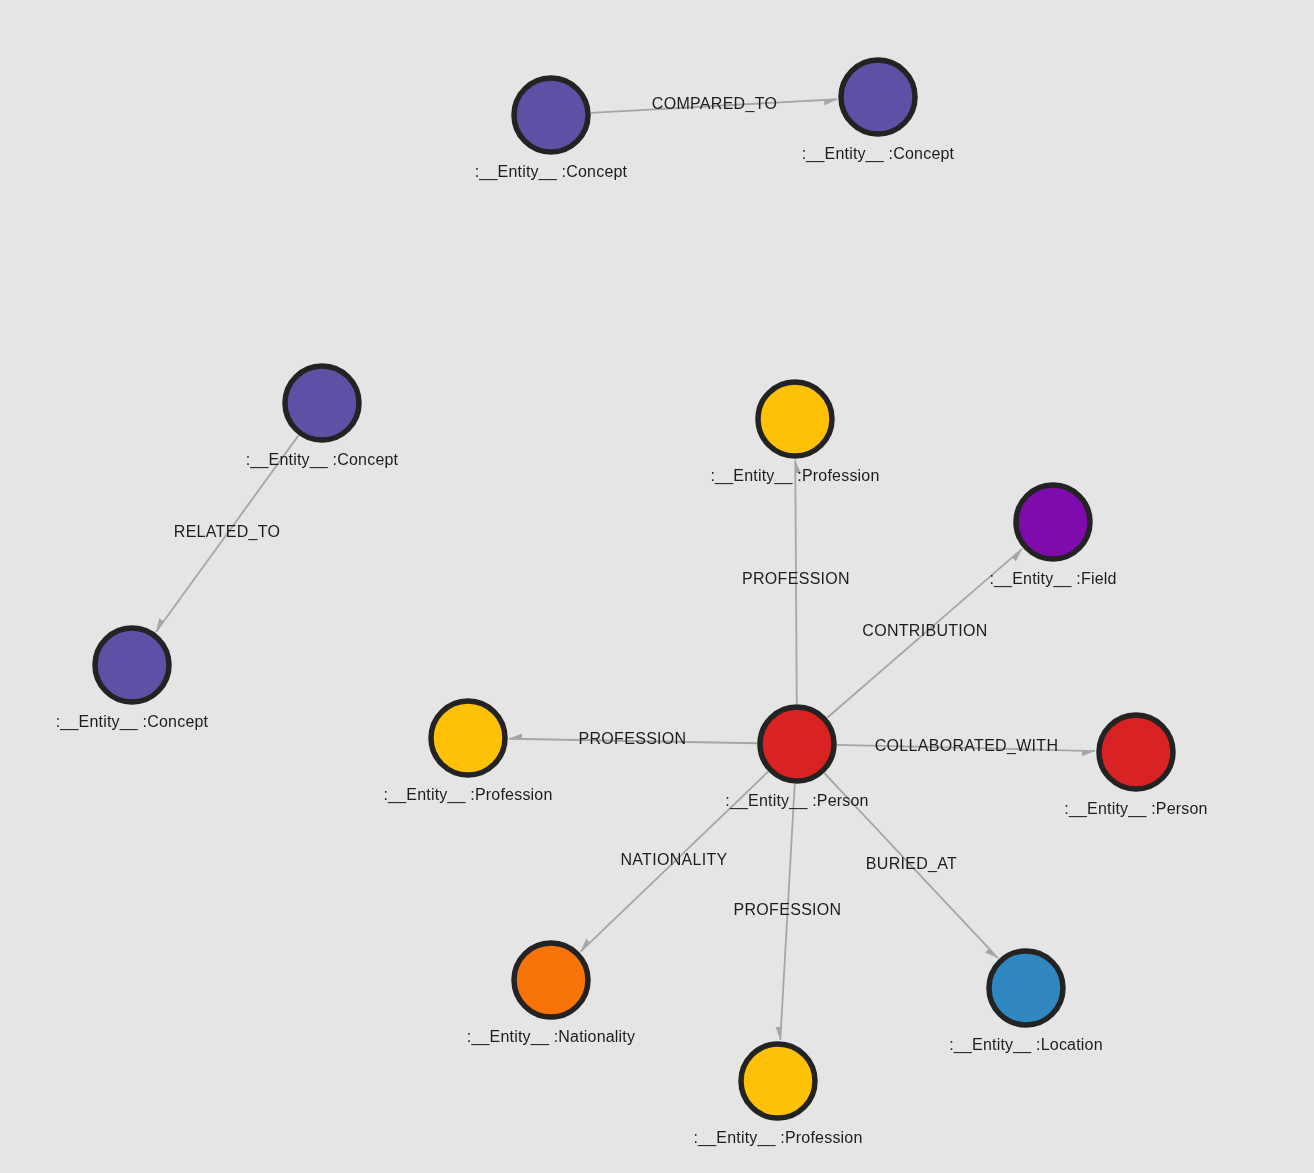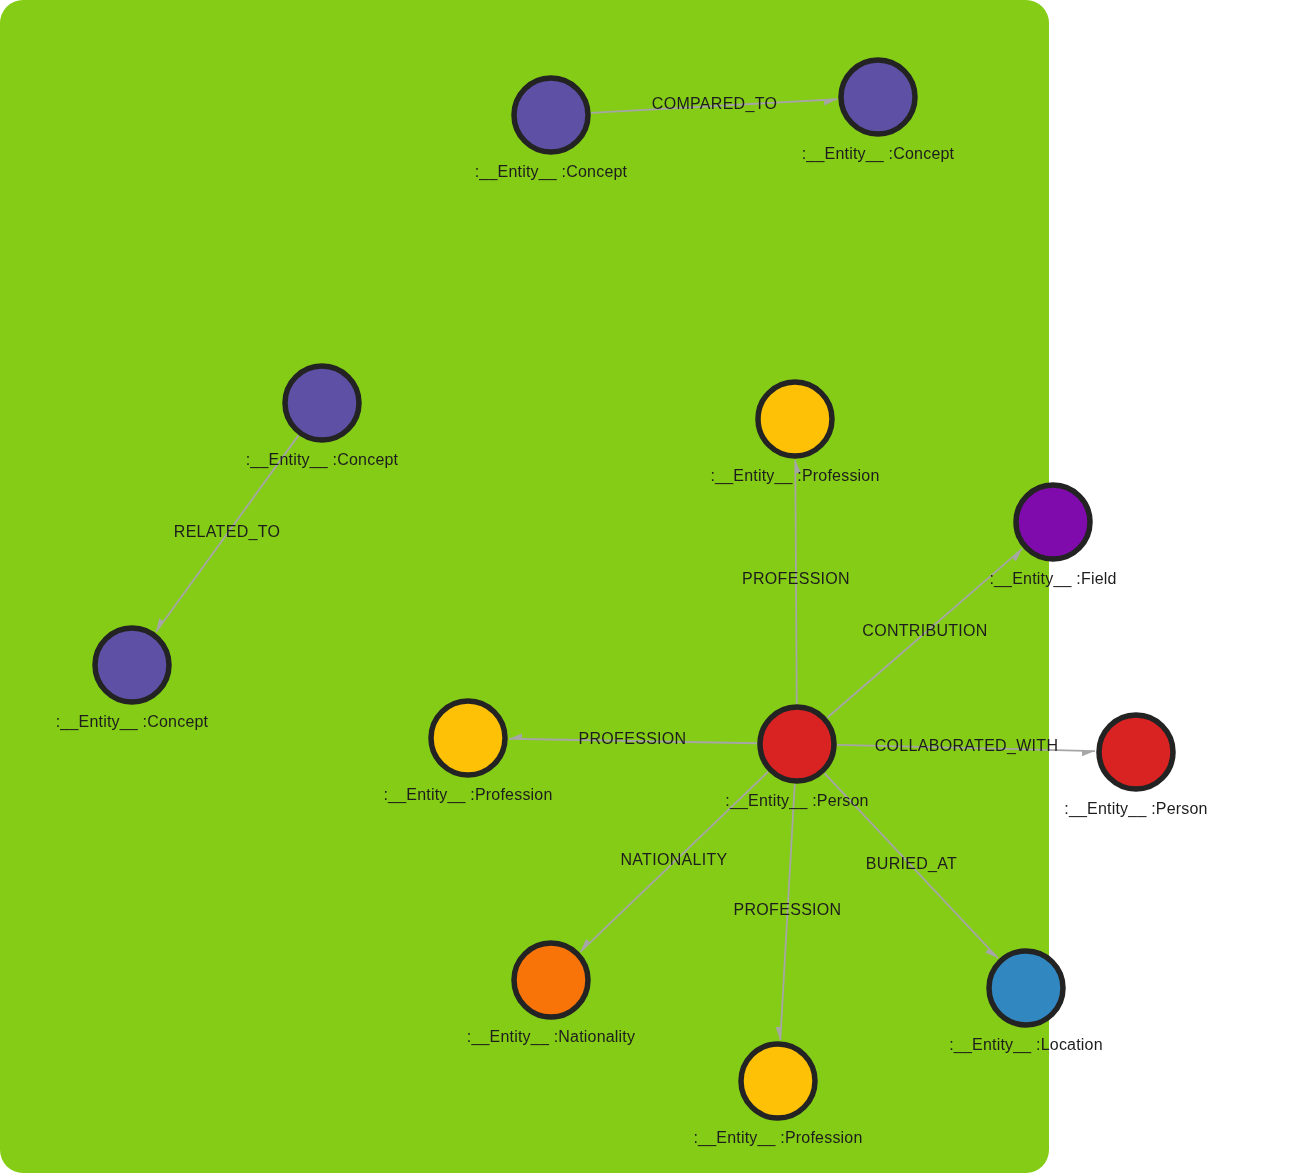--- a/index.html
+++ b/index.html
@@ -6,24 +6,23 @@
     margin: 0;
     padding: 0;
     width: 1314px;
     height: 1173px;
     background: #ffffff;
     overflow: hidden;
     font-family: "Liberation Sans", "DejaVu Sans", sans-serif;
   }
   .canvas-wrap {
     position: relative;
-    width: 1049px;
+    width: 1314px;
     height: 1173px;
-    background: #84cc16;
-    border-radius: 23px;
+    background: #e5e5e5;
   }
   svg text {
     font-family: "Liberation Sans", "DejaVu Sans", sans-serif;
     user-select: none;
   }
   .rel-label {
     font-size: 16px;
     letter-spacing: 0.3px;
   }
   .node-caption {

